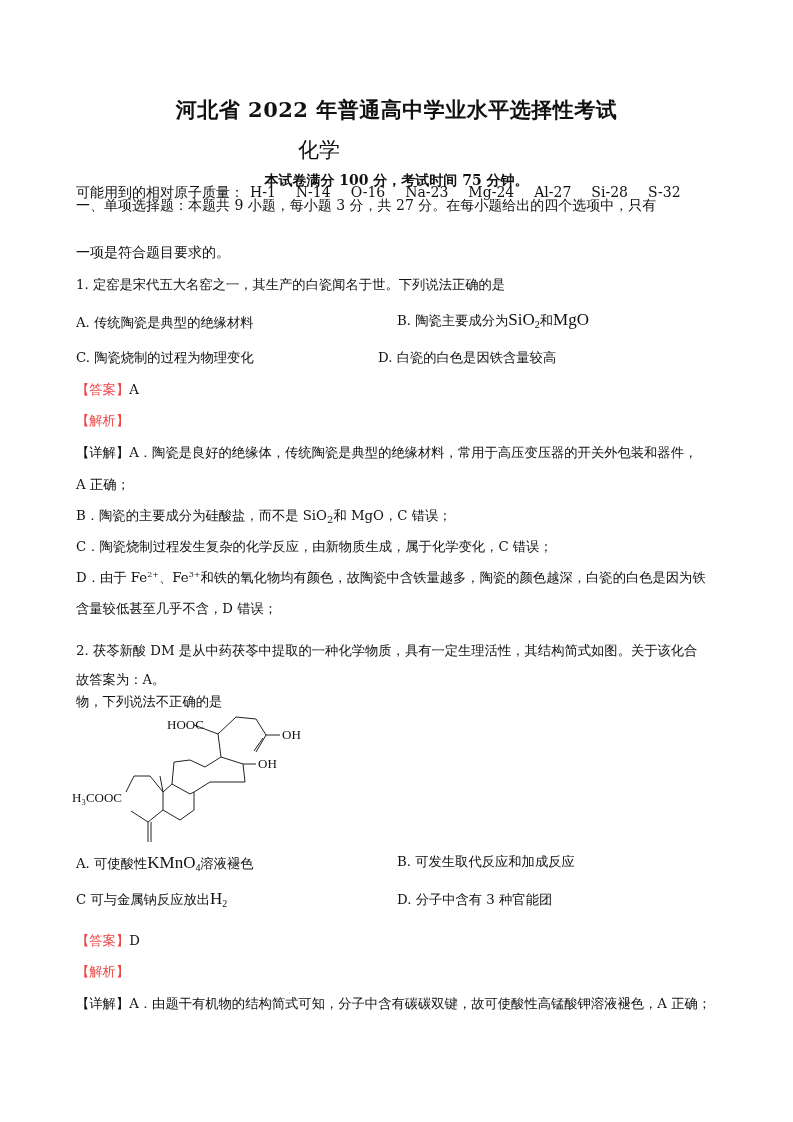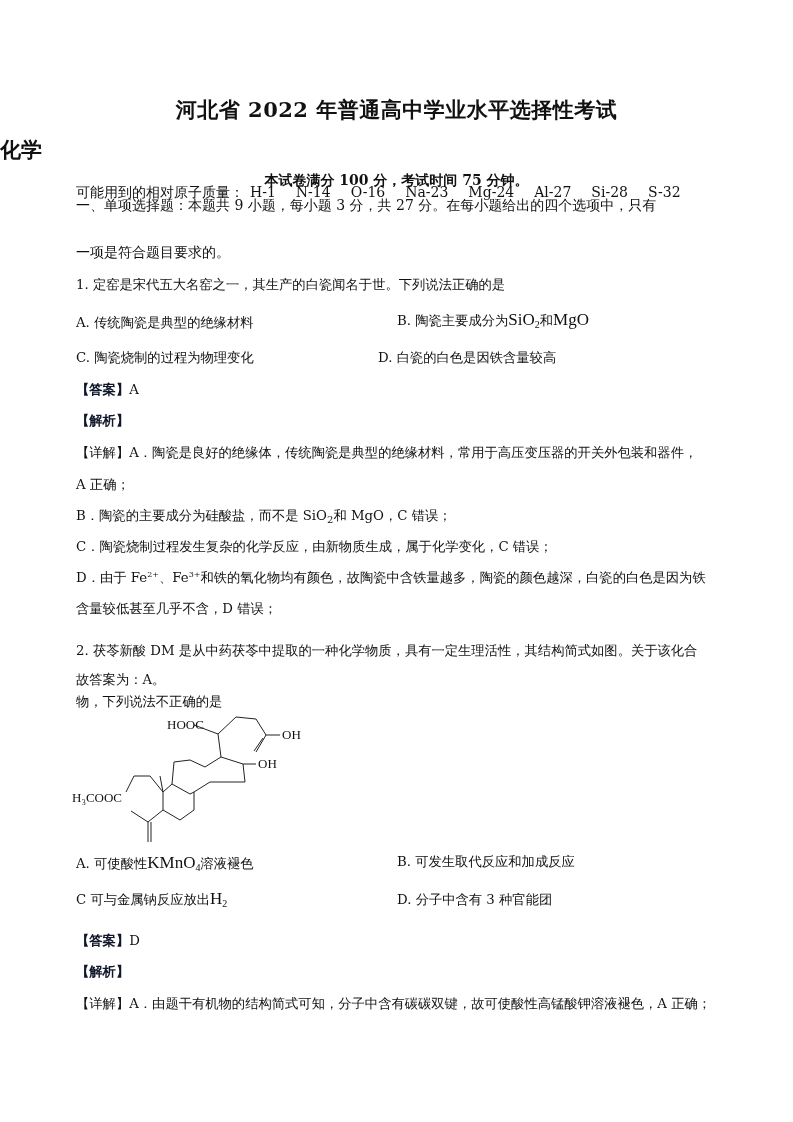--- a/index.html
+++ b/index.html
@@ -1,28 +1,28 @@
 <!DOCTYPE html>
 <html><head>
 <meta charset="utf-8">
 <style>
   html, body { margin: 0; padding: 0; background: #ffffff; }
   body { width: 793px; height: 1122px; position: relative; overflow: hidden;
          font-family: "DejaVu Serif", "Liberation Serif", serif; color: #111; }
   .abs { position: absolute; white-space: nowrap; }
   .title { left: 0; width: 793px; text-align: center; top: 96px; font-size: 21px; font-weight: bold; letter-spacing: 0.5px; }
-  .subject { left: 0; width: 638px; text-align: left; top: 136px; font-size: 21px; font-weight: bold; }
+  .subject { left: 0; width: 638px; text-align: center; top: 136px; font-size: 21px; font-weight: normal; }
   .note { left: 0; width: 793px; text-align: center; top: 172px; font-size: 14px; font-weight: bold; }
   .bold14 { font-size: 14px; font-weight: normal; }
   .txt { font-size: 13.3px; }
   .masses span { margin-right: 20px; }
   .masses .lbl { margin-right: 6px; }
   .sec-line1 { left: 76px; top: 197px; }
   .sec-line2 { left: 76px; top: 244px; }
-  .tag { color: #0f172a; font-weight: bold; }
+  .tag { color: #ef4444; }
   .tag-dark { color: #111; }
   .chem { font-family: "Liberation Serif", serif; font-size: 17px; }
   sub.s { font-size: 10px; vertical-align: -3px; }
   sup.p { font-size: 8px; vertical-align: 5px; }
   .opt { font-family: "DejaVu Serif", serif; }
   svg.struct { position: absolute; left: 70px; top: 712px; }
   svg.struct text { font-family: "Liberation Serif", serif; font-size: 13px; fill: #111; }
 </style>
 </head>
 <body>

